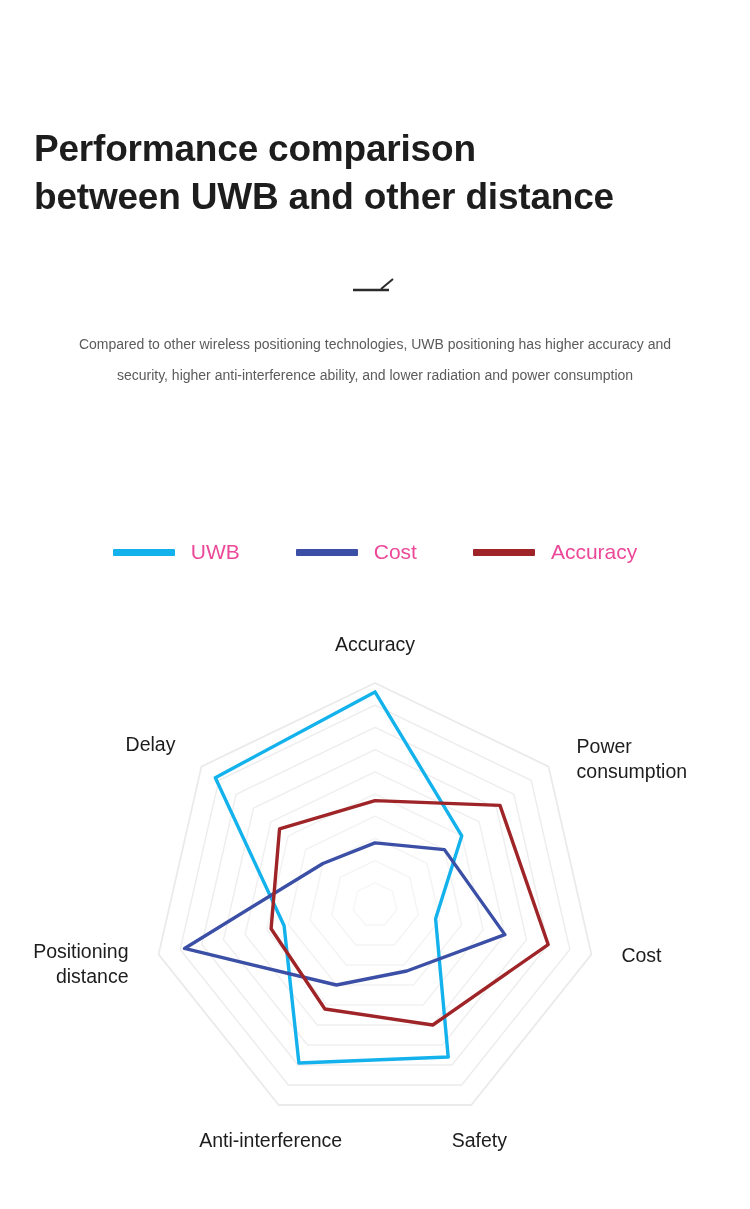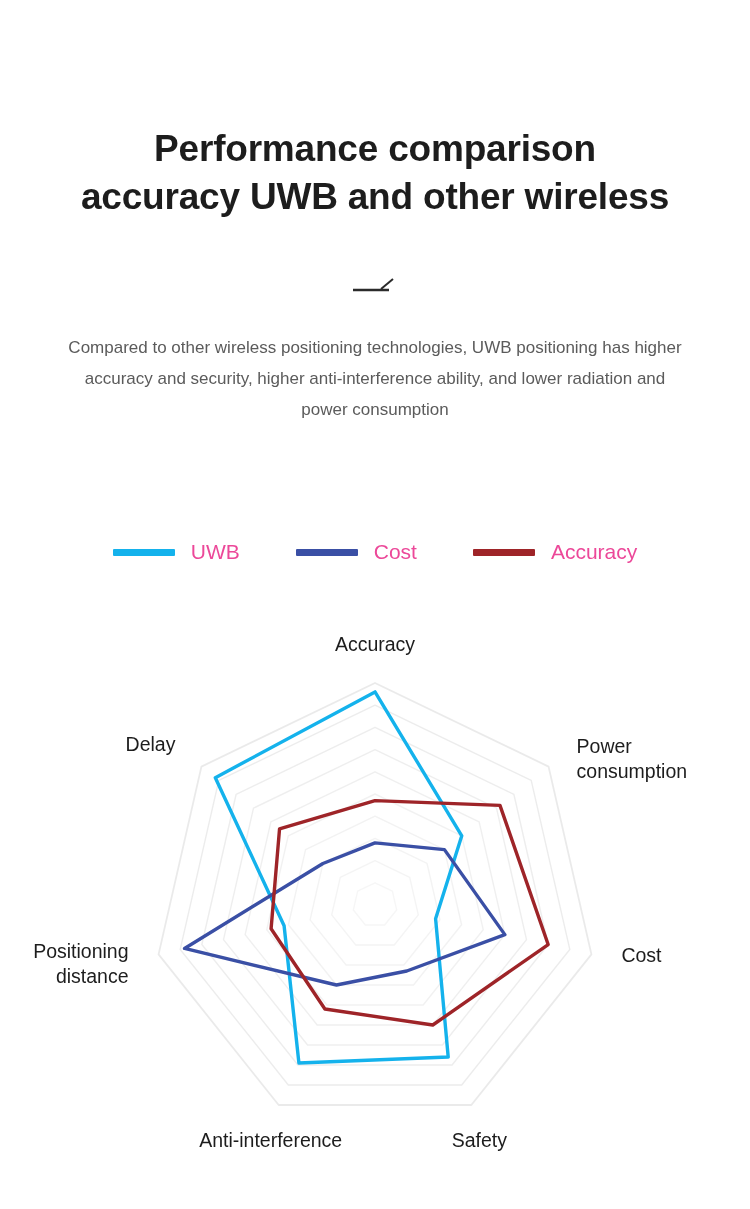--- a/index.html
+++ b/index.html
@@ -8,21 +8,21 @@
     background:#ffffff;
     font-family:"Liberation Sans", sans-serif;
     overflow:hidden;
     position:relative;
   }
   .page{width:750px;height:1209px;position:relative;}
 
   .title{
     position:absolute;
     left:0;right:0;top:100px;
-    text-align:center;
+    text-align:left;
     font-size:37px;
     line-height:48px;
     font-weight:bold;
     color:#1d1d1d;
     letter-spacing:-0.2px;
     padding:0 34px;
     box-sizing:border-box;
   }
   .title span{display:block;}
 
@@ -30,21 +30,21 @@
     position:absolute;
     left:0;right:0;top:272px;
     height:26px;
   }
   .divider svg{display:block;margin:0 auto;}
 
   .subtitle{
     position:absolute;
     left:0;right:0;top:315px;
     text-align:center;
-    font-size:17px;
+    font-size:14px;
     line-height:31px;
     color:#5b5b5b;
     padding:0 62px;
     box-sizing:border-box;
     font-weight:400;
   }
 
   .legend{
     position:absolute;
     left:0;right:0;top:540px;
@@ -82,21 +82,21 @@
     fill:#1d1d1d;
   }
 </style>
 </head>
 <body>
 
 <div class="page">
 
   <h1 class="title">
     <span>Performance comparison</span>
-    <span>accuracy UWB and other wireless</span>
+    <span>between UWB and other distance</span>
   </h1>
 
   <div class="divider">
     <svg width="60" height="26" viewBox="0 0 60 26">
       <line x1="8" y1="18" x2="44" y2="18" stroke="#2b2b2b" stroke-width="2.4"></line>
       <line x1="36" y1="17" x2="48" y2="7" stroke="#2b2b2b" stroke-width="2"></line>
     </svg>
   </div>
 
   <p class="subtitle">Compared to other wireless positioning technologies, UWB positioning has higher accuracy and security, higher anti-interference ability, and lower radiation and power consumption</p>

